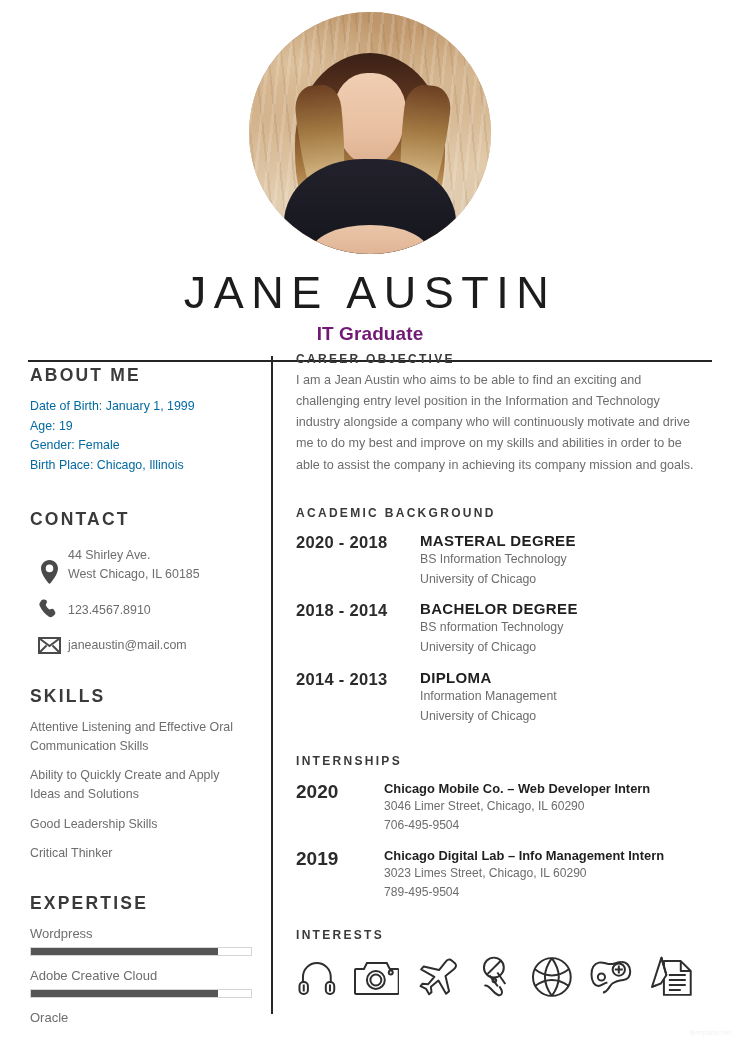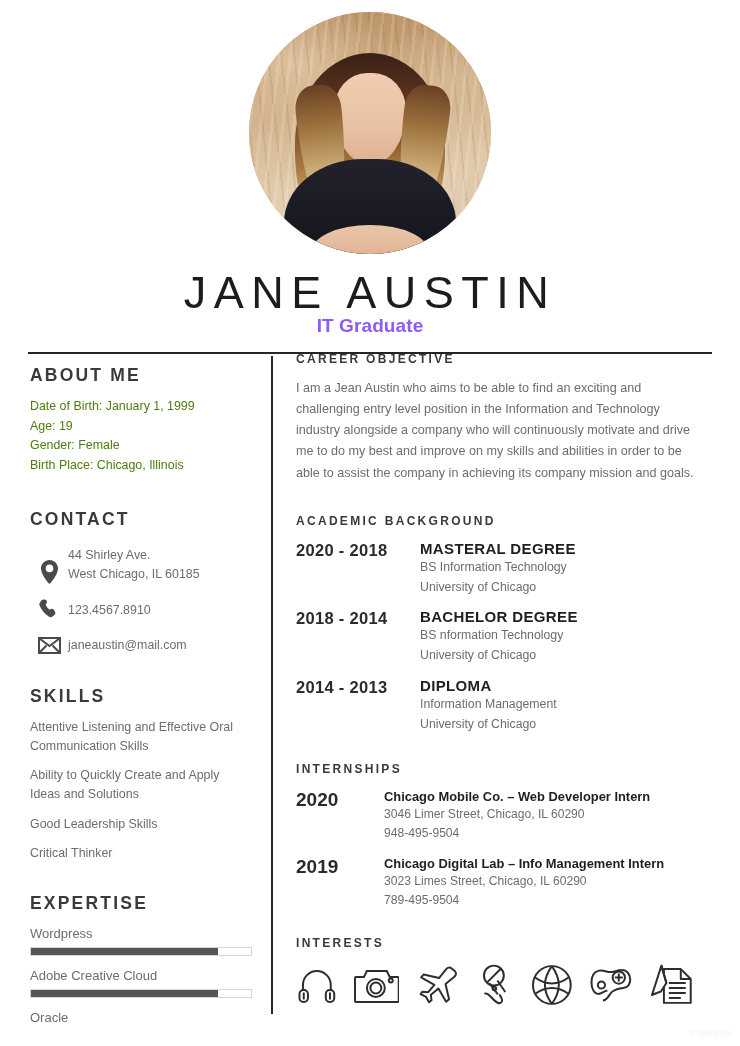--- a/index.html
+++ b/index.html
@@ -67,39 +67,39 @@
   .ph-hair-r { right: 19%; transform: rotate(7deg); }
 
   .name {
     text-align: center;
     font-size: 45px; font-weight: 300; letter-spacing: 7.5px;
     color: #1c1c1c; margin-top: 16px; line-height: 1;
     font-family: "Liberation Sans", sans-serif;
   }
   .tagline {
     text-align: center; font-size: 19px; font-weight: 600;
-    color: #8b5cf6; margin-top: 0; letter-spacing: .1px;
+    color: #701a75; margin-top: 8px; letter-spacing: .1px;
   }
   .rule { margin: 15px 28px 0 28px; height: 2px; background: #242424; }
 
   
   .columns { position: absolute; left: 0; top: 352px; width: 740px; height: 694px; }
   .divider { position: absolute; left: 271px; top: 4px; width: 2px; height: 658px; background: #272727; }
   .col-left  { position: absolute; left: 30px;  top: 0; width: 222px; }
   .col-right { position: absolute; left: 296px; top: 0; width: 398px; }
 
   h2.sec {
     font-size: 17.5px; font-weight: bold; color: #3a3a3a;
     letter-spacing: 2.2px; text-transform: uppercase;
   }
   h2.sec.right { font-size: 12px; letter-spacing: 2.3px; }
 
   
   .about { margin-top: 13px; }
-  .about p { color: #4d7c0f; font-size: 12.4px; line-height: 1.58; }
+  .about p { color: #0369a1; font-size: 12.4px; line-height: 1.58; }
 
   
   .contact { margin-top: 34px; }
   .c-row { display: flex; align-items: flex-end; margin-top: 14px; }
   .c-ico { width: 38px; flex: 0 0 38px; display: flex; justify-content: center; padding-top: 1px; }
   .c-ico svg { fill: #4a4a4a; }
   .c-txt { color: #6d6d6d; font-size: 12.4px; line-height: 1.5; padding-top: 2px; }
 
   
   .skills { margin-top: 32px; }
@@ -107,21 +107,21 @@
   .skills li { color: #6d6d6d; font-size: 12.4px; line-height: 1.5; margin-top: 11px; }
 
   
   .expertise { margin-top: 30px; }
   .exp-item { margin-top: 12px; }
   .exp-name { color: #6d6d6d; font-size: 13px; margin-bottom: 6px; }
   .bar { height: 9px; border: 1px solid #d5d5d5; background: #fff; position: relative; }
   .bar > span { position: absolute; left: 0; top: 0; bottom: 0; background: #555555; }
 
   
-  .objective p { color: #6d6d6d; font-size: 12.6px; line-height: 1.68; margin-top: 12px; }
+  .objective p { color: #6d6d6d; font-size: 12.6px; line-height: 1.68; margin-top: 4px; }
 
   
   .academic { margin-top: 30px; }
   .edu { display: flex; margin-top: 12px; }
   .edu-years {
     flex: 0 0 124px; font-size: 16.5px; font-weight: bold;
     color: #2b2b2b; letter-spacing: .3px; padding-top: 1px;
   }
   .edu-title { font-size: 15px; font-weight: bold; color: #1f1f1f; letter-spacing: .35px; }
   .edu-sub { color: #6d6d6d; font-size: 12.3px; line-height: 1.45; margin-top: 2px; }
@@ -289,21 +289,21 @@
       </section>
 
       <section class="internships">
         <h2 class="sec right">INTERNSHIPS</h2>
 
         <div class="intern">
           <div class="intern-year">2020</div>
           <div>
             <div class="intern-title">Chicago Mobile Co. – Web Developer Intern</div>
             <div class="intern-sub">3046 Limer Street, Chicago, IL 60290</div>
-            <div class="intern-sub">948-495-9504</div>
+            <div class="intern-sub">706-495-9504</div>
           </div>
         </div>
 
         <div class="intern">
           <div class="intern-year">2019</div>
           <div>
             <div class="intern-title">Chicago Digital Lab – Info Management Intern</div>
             <div class="intern-sub">3023 Limes Street, Chicago, IL 60290</div>
             <div class="intern-sub">789-495-9504</div>
           </div>

